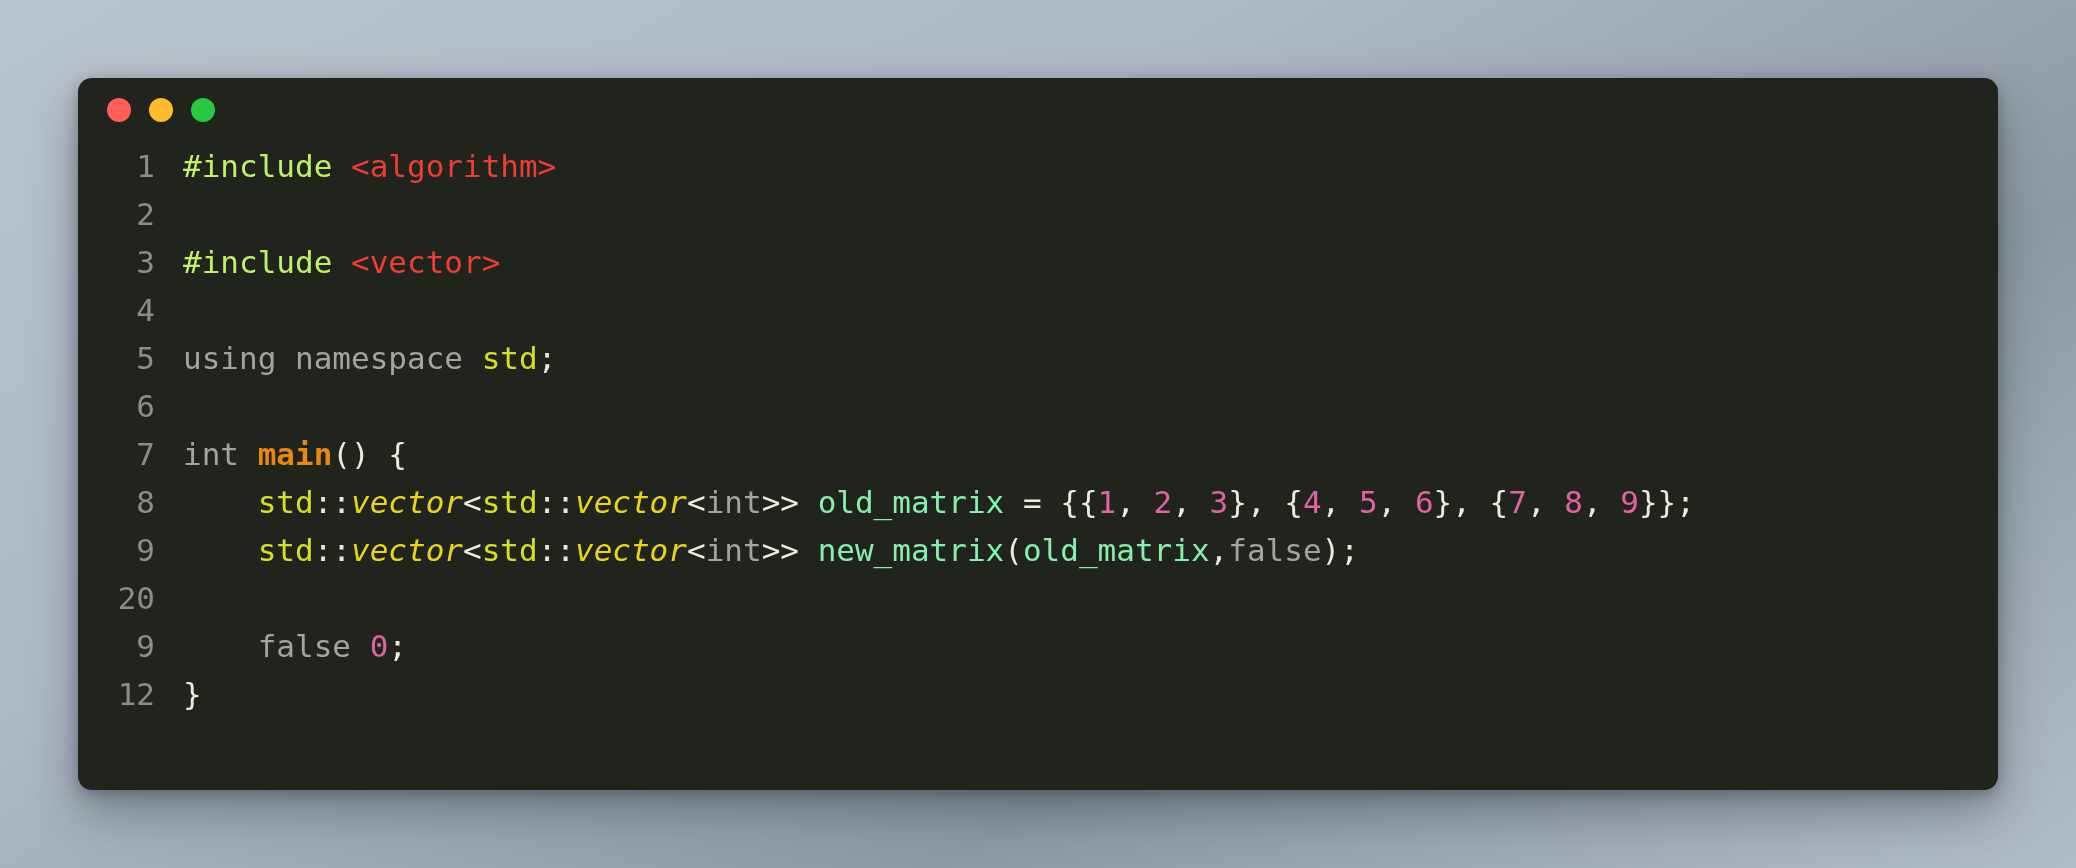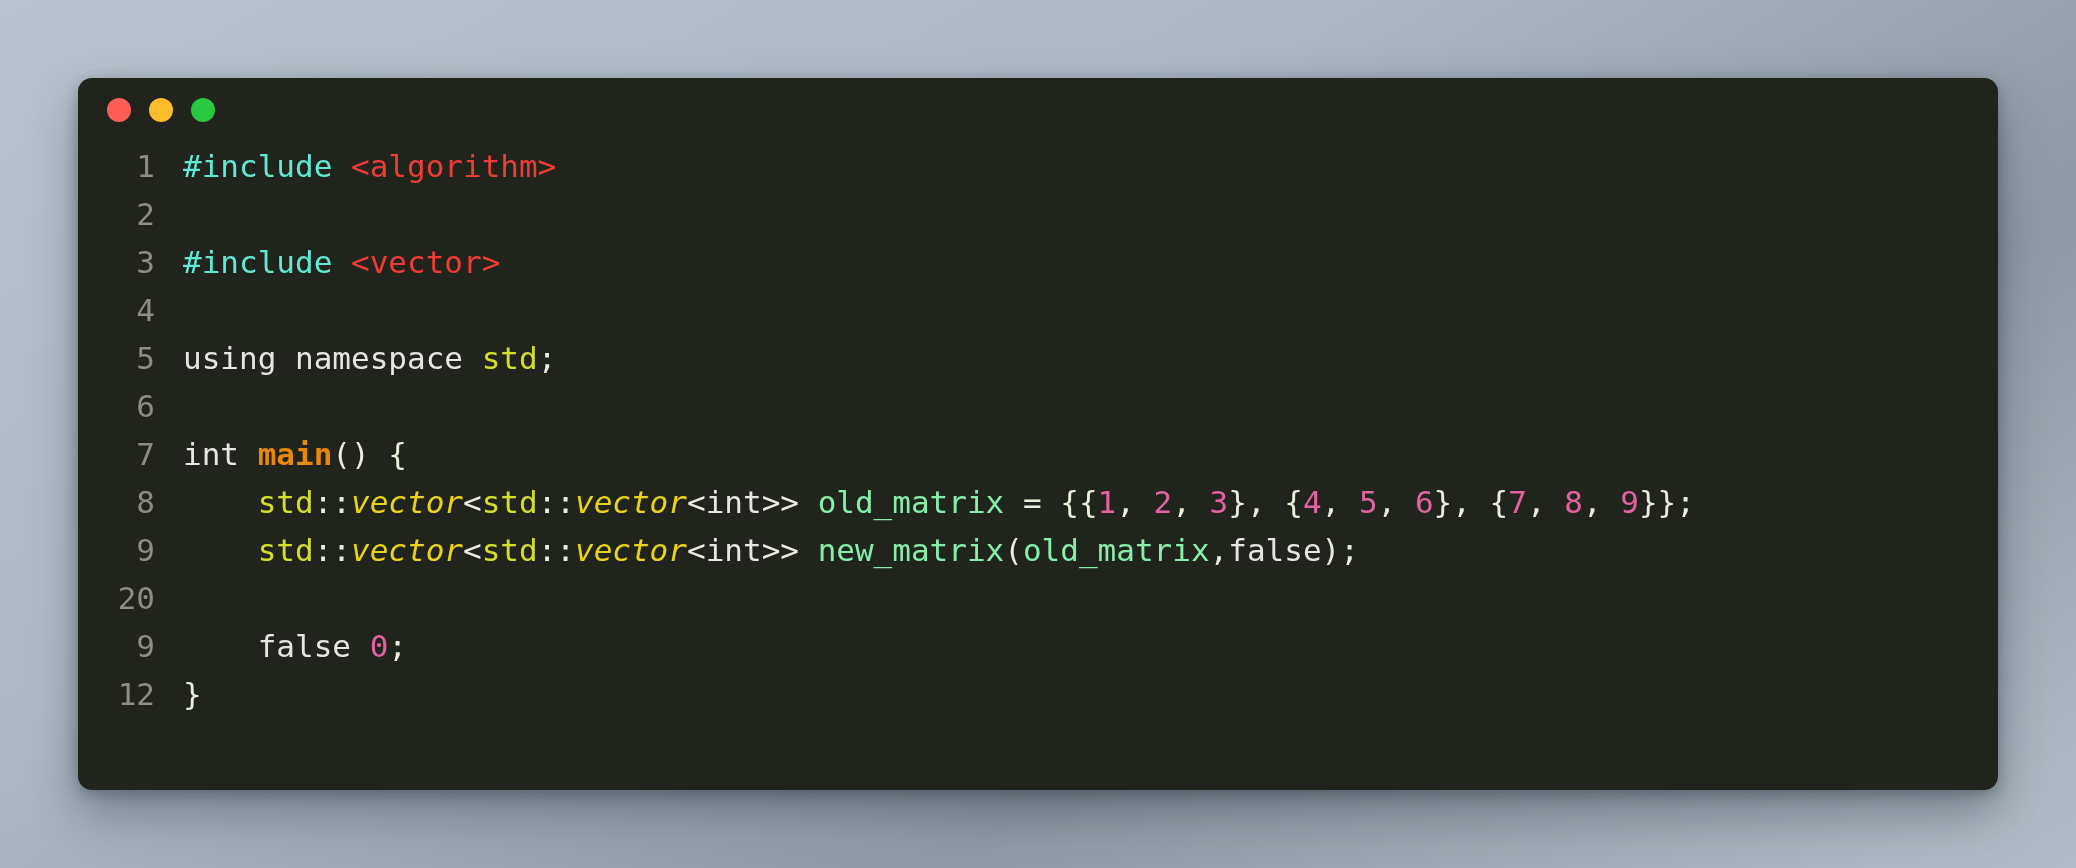--- a/index.html
+++ b/index.html
@@ -69,23 +69,23 @@
   }
 
   .linecode {
     padding-left: 28px;
     white-space: pre;
     color: #e8eddc;
     letter-spacing: 0px;
   }
 
   
-  .t-pre      { color: #5eead4; }
+  .t-pre      { color: #bef264; }
   .t-header   { color: #ef3d35; }
-  .t-kw       { color: #e5e5e5; }
+  .t-kw       { color: #a3a3a3; }
   .t-ns       { color: #d4e028; }
   .t-type     { color: #e9d517; font-style: italic; }
   .t-fn       { color: #e8880c; font-weight: bold; }
   .t-var      { color: #86efac; }
   .t-num      { color: #e163a2; }
   .t-punct    { color: #e8eddc; }
 </style>
 </head>
 <body>
 

